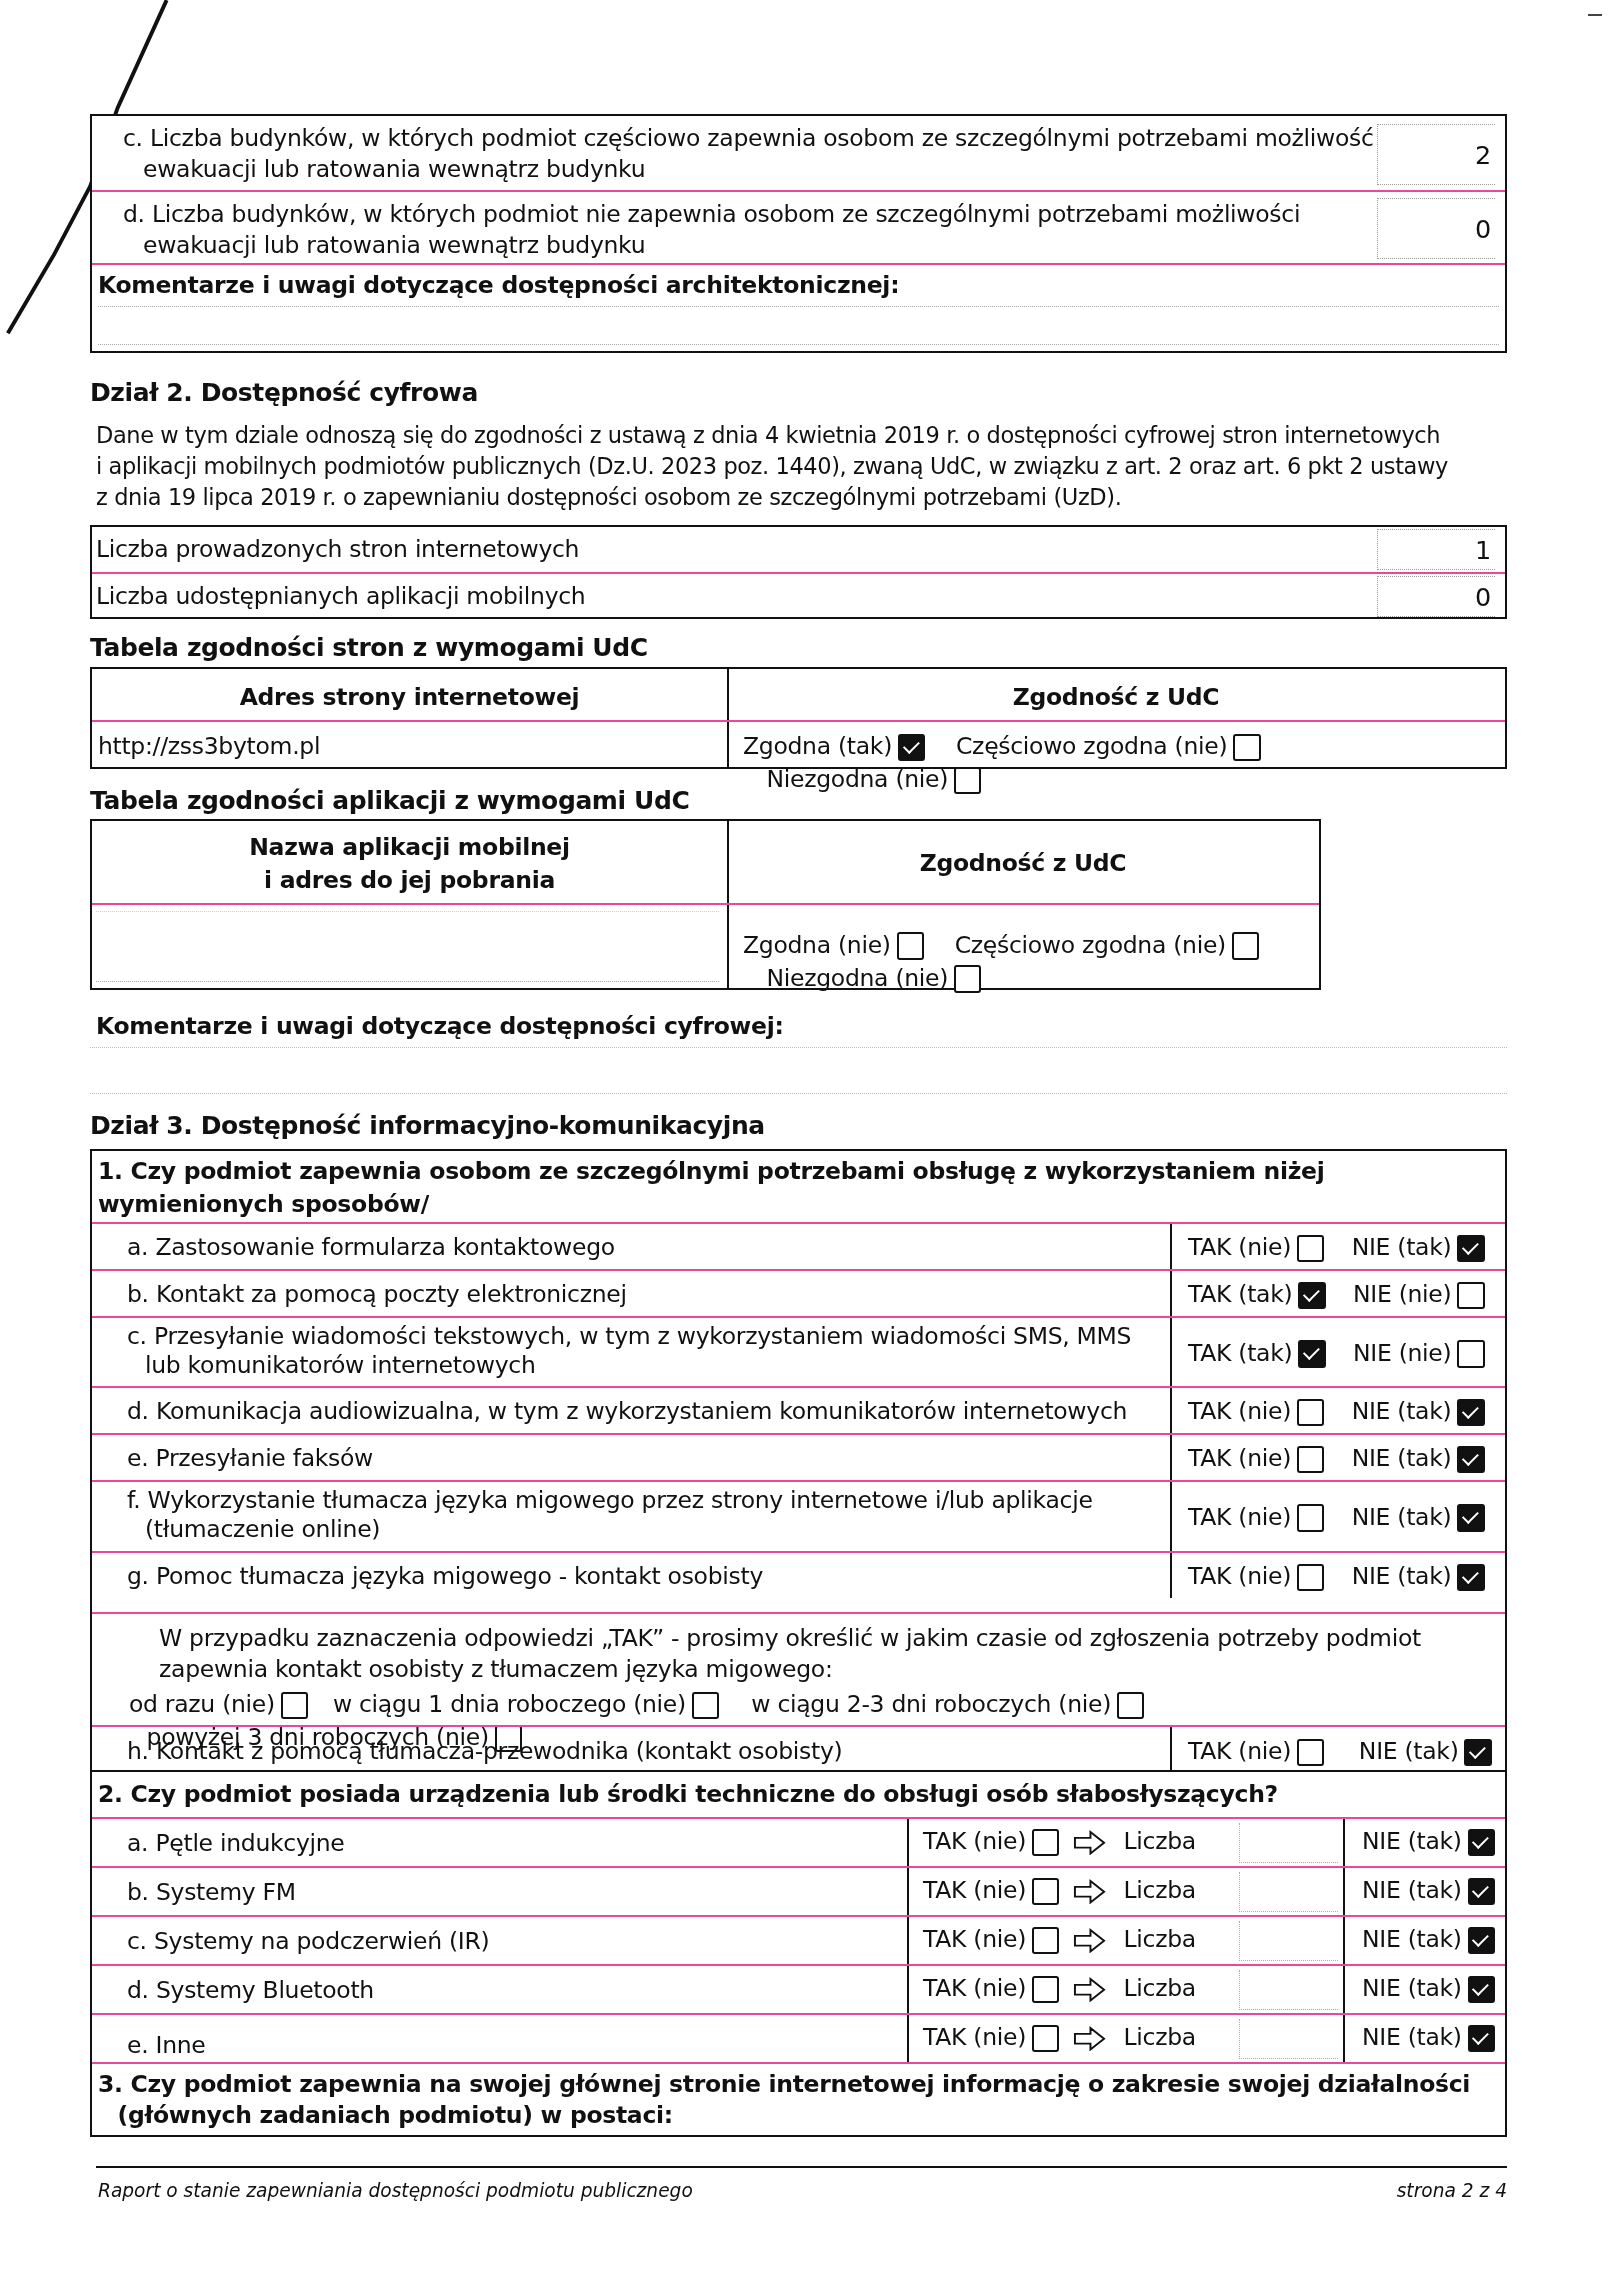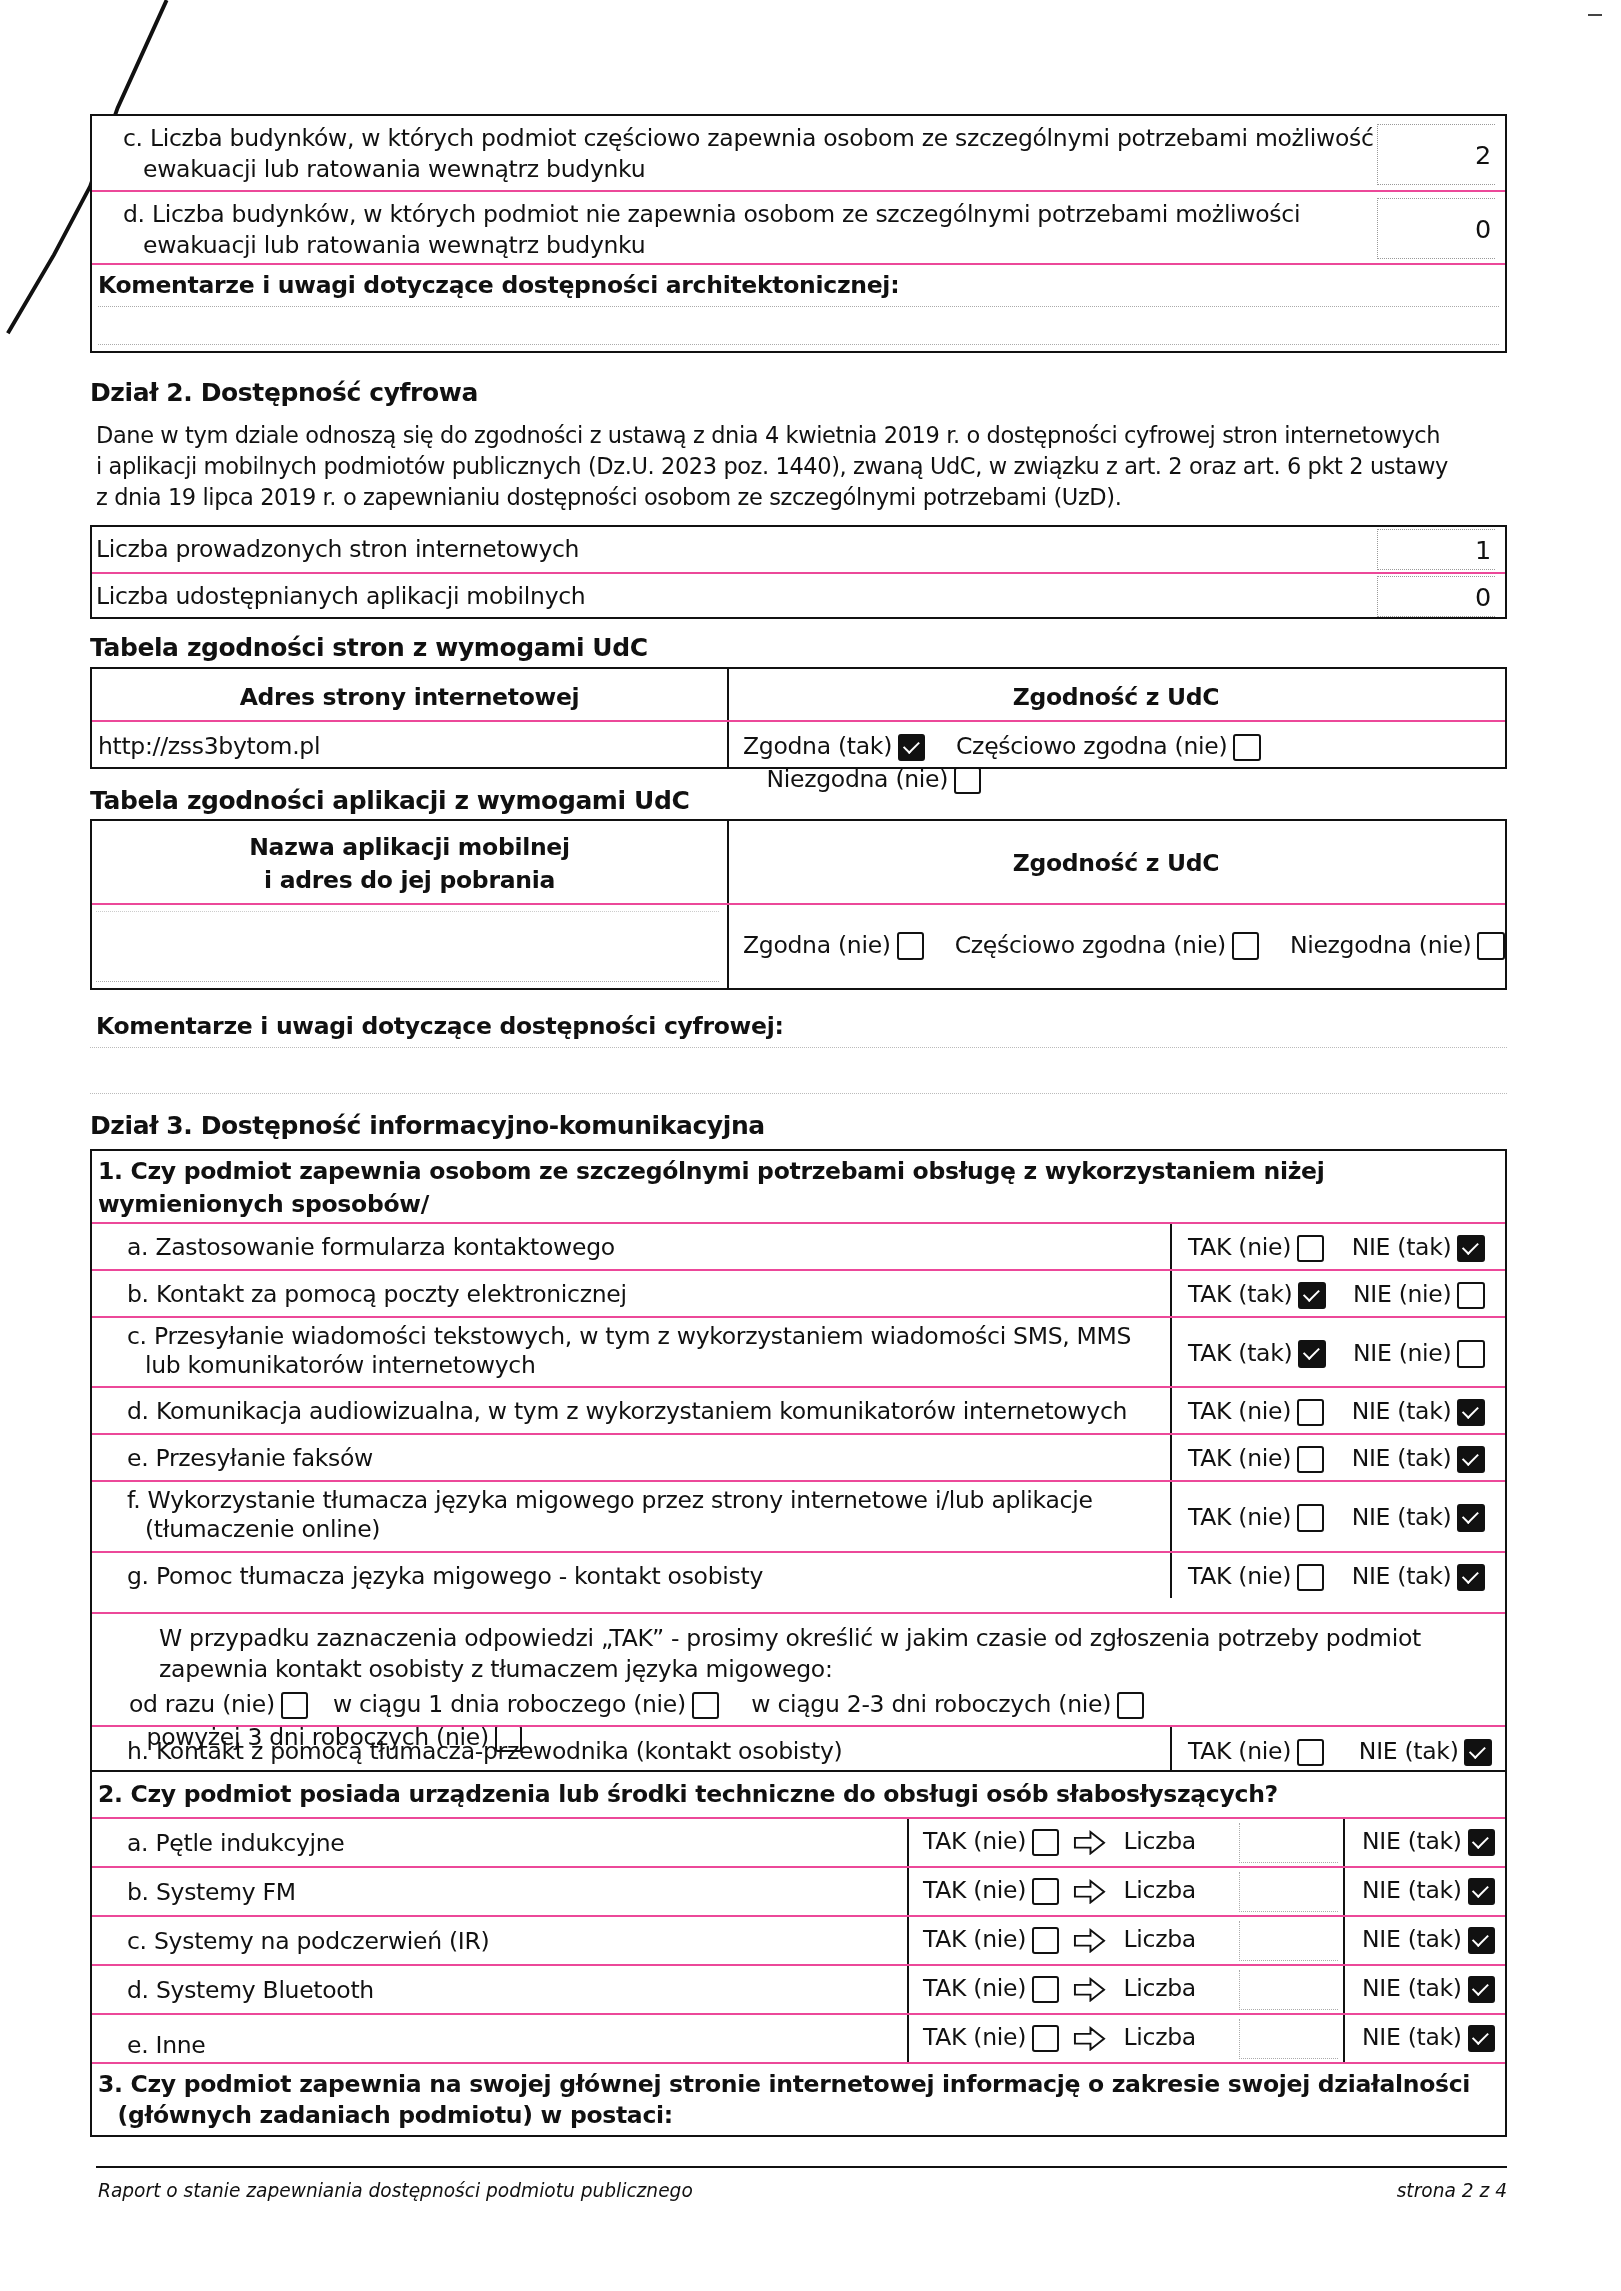--- a/index.html
+++ b/index.html
@@ -79,21 +79,21 @@
     <div class="txt" style="left:5.9px;top:7.8px;"><a>http://zss3bytom.pl</a></div>
     <div class="txt" style="left:651px;top:7.8px;">
       <span class="opt"><span>Zgodna (tak)</span><span class="cb on"></span></span>
       <span class="opt" style="margin-left:23.5px;"><span>Częściowo zgodna (nie)</span><span class="cb"></span></span>
       <span class="opt" style="margin-left:23.5px;"><span>Niezgodna (nie)</span><span class="cb"></span></span>
     </div>
   </div>
 </div>
 
 <div class="heading" style="top:786px;">Tabela zgodności aplikacji z wymogami UdC</div>
-<div class="box" style="left:90px;top:819px;width:1417px;height:171px;padding-left:9px;">
+<div class="box" style="left:90px;top:819px;width:1231px;height:171px;padding-left:9px;">
   <div class="vline" style="left:635px;"></div>
   <div class="txt b" style="left:0;width:635px;text-align:center;top:9.8px;">
     <div>Nazwa aplikacji mobilnej</div>
       <div>i adres do jej pobrania</div>
   </div>
   <div class="txt b" style="left:635px;right:0;text-align:center;top:25.5px;">Zgodność z UdC</div>
   <div class="row" style="top:82px;bottom:0;">
     <div class="abs" style="left:3.9px;width:623px;top:5.9px;bottom:5.9px;border-bottom:1px dotted #aaa;border-top:1px dotted #ccc;"></div>
     <div class="txt" style="left:651px;top:23.5px;">
       <span class="opt"><span>Zgodna (nie)</span><span class="cb"></span></span>

